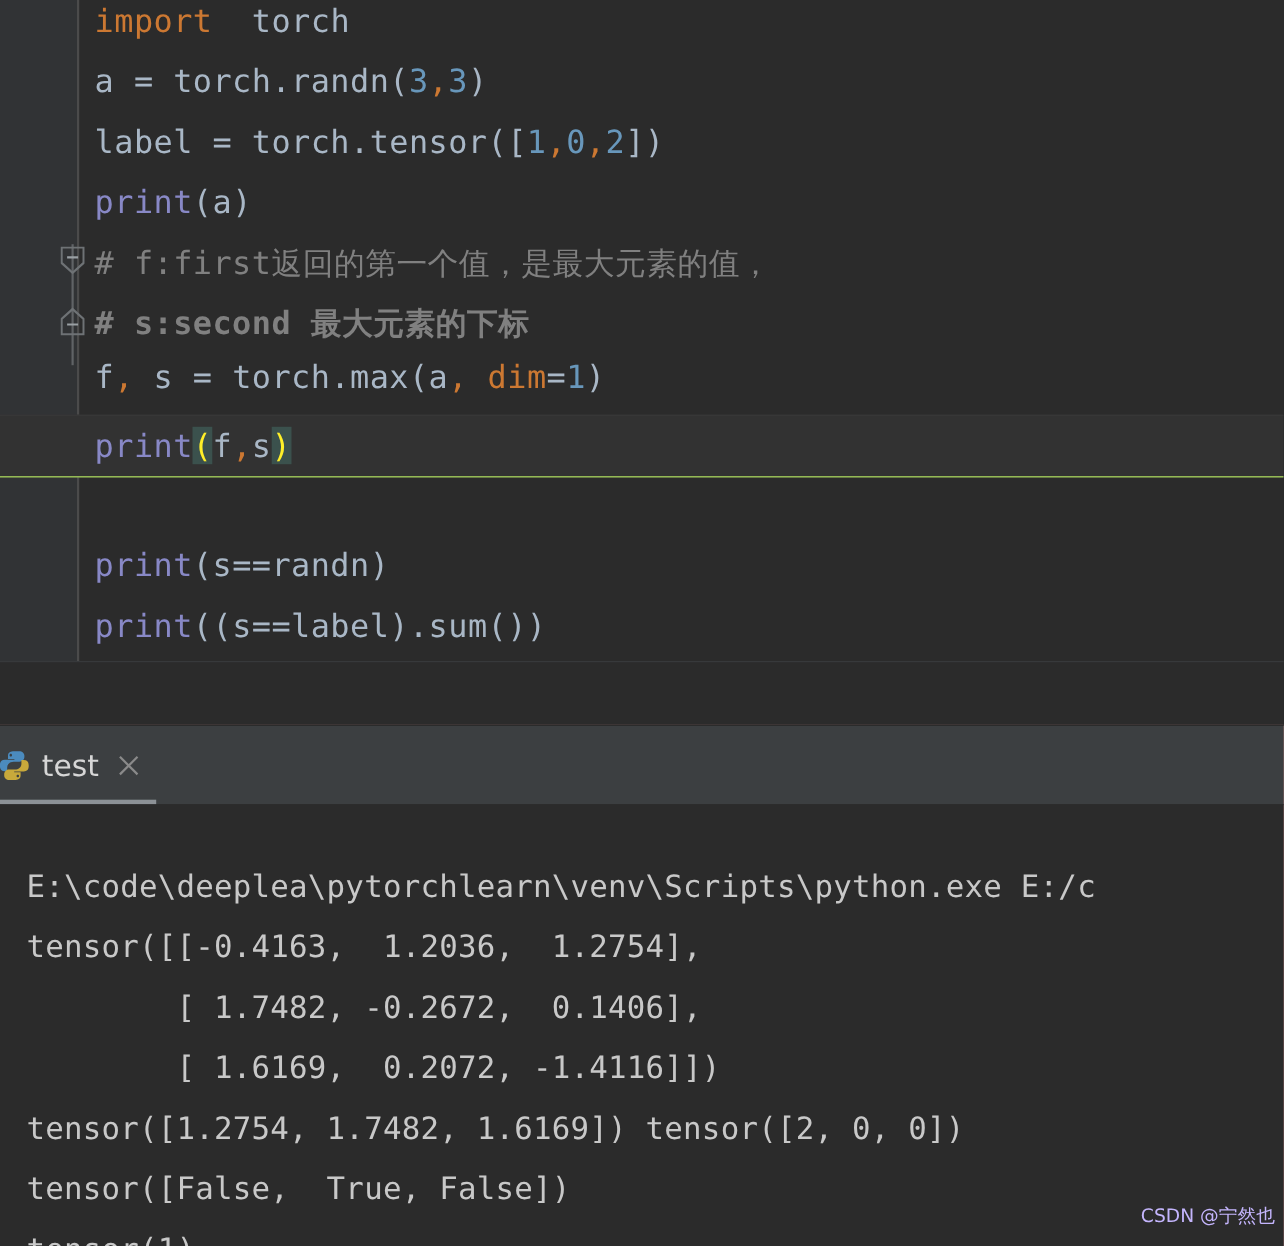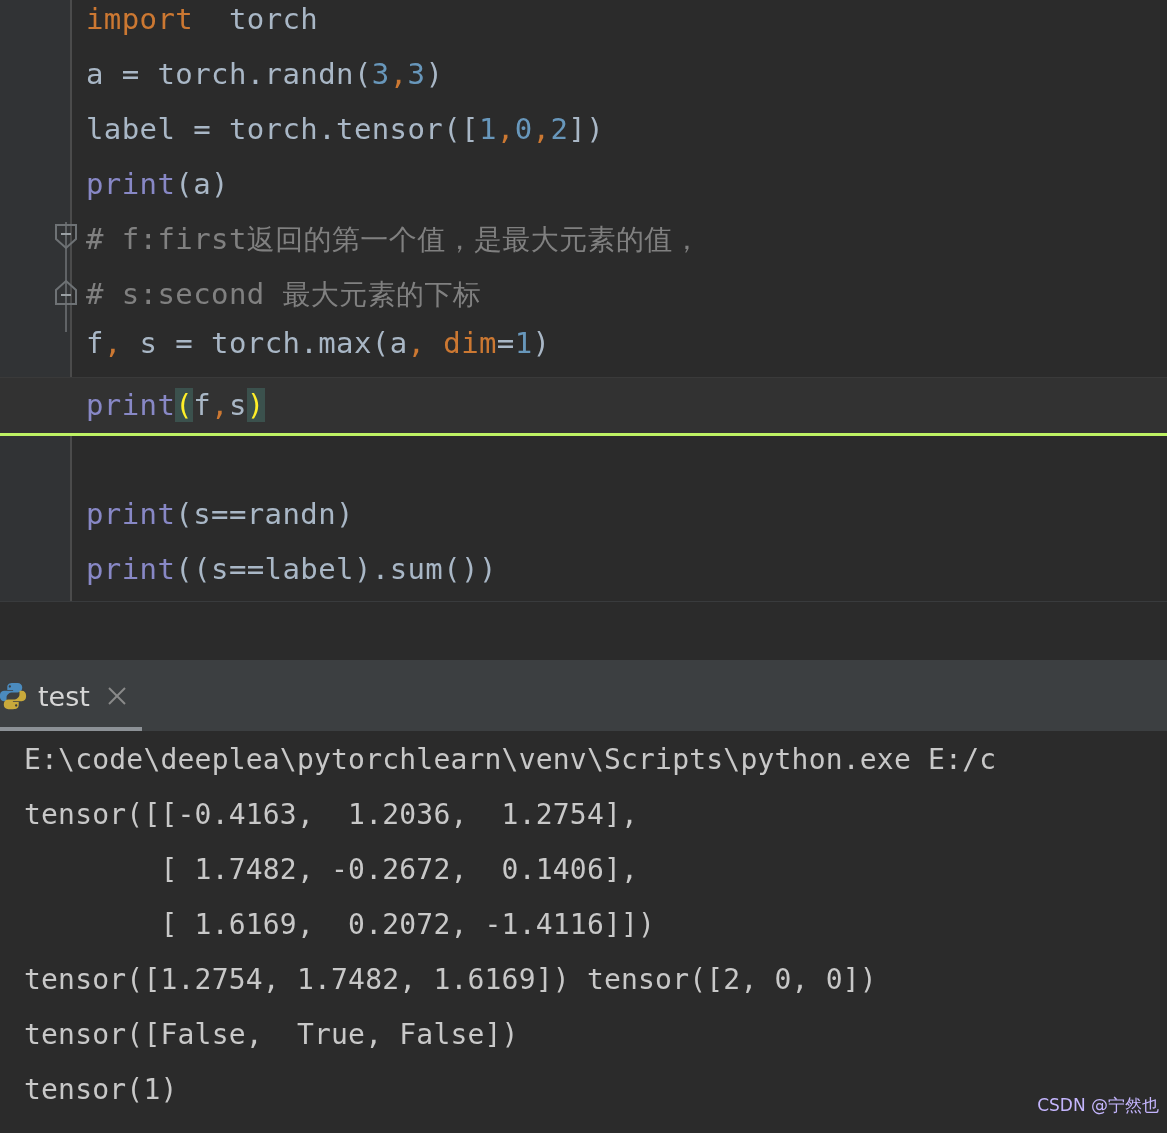--- a/index.html
+++ b/index.html
@@ -64,21 +64,21 @@
   }
   .line .txt {
     position: absolute;
     left: 86px;
     top: 0;
     white-space: pre;
   }
   .line.current {
     background: #323232;
     border-top: 1px solid #3a3a3a;
-    border-bottom: 3px solid #bef264;
+    border-bottom: 1px solid #bef264;
     text-decoration: underline;
   }
 
   
   .kw   { color: #cc7832; }
   .id   { color: #a9b7c6; }
   .num  { color: #6897bb; }
   .punc { color: #a9b7c6; }
   .comma{ color: #cc7832; }
   .fn   { color: #8888c6; }
@@ -184,20 +184,21 @@
   }
   .out-line {
     position: absolute;
     left: 24px;
     white-space: pre;
     color: #c8c8c8;
     font-size: 28px;
     line-height: 55px;
     height: 55px;
     letter-spacing: 0.2px;
+    margin-top: 46px;
   }
 
   .watermark {
     position: absolute;
     right: 8px;
     bottom: 16px;
     color: #c4b5fd;
     font-size: 17px;
     font-family: "DejaVu Sans", "Liberation Sans", sans-serif;
     white-space: pre;
@@ -227,21 +228,21 @@
         <line x1="6" y1="16" x2="16" y2="16" stroke="#9aa0a4" stroke-width="2"></line>
       </svg>
     </div>
 
     <div class="code-area">
         <div class="line" style="top: -8px;"><span class="txt"><span class="kw">import</span><span class="punc">  </span><span class="id">torch</span></span></div>
         <div class="line" style="top: 47px;"><span class="txt"><span class="id">a = torch.randn(</span><span class="num">3</span><span class="comma">,</span><span class="num">3</span><span class="punc">)</span></span></div>
         <div class="line" style="top: 102px;"><span class="txt"><span class="id">label = torch.tensor([</span><span class="num">1</span><span class="comma">,</span><span class="num">0</span><span class="comma">,</span><span class="num">2</span><span class="punc">])</span></span></div>
         <div class="line" style="top: 212px;"><span class="txt"><span class="cmt"># f:first</span><span class="cmt cmt-cn">返回的第一个值，是最大元素的值，</span></span></div>
         <div class="line" style="top: 157px;"><span class="txt"><span class="fn">print</span><span class="punc">(a)</span></span></div>
-        <div class="line" style="top: 267px;"><span class="txt"><span class="cmt"># s:second </span><span class="cmt cmt-cn">最大元素的下标</span></span></div>
+        <div class="line" style="top: 267px; font-weight: bold;"><span class="txt"><span class="cmt"># s:second </span><span class="cmt cmt-cn">最大元素的下标</span></span></div>
         <div class="line" style="top: 316px;"><span class="txt"><span class="id">f</span><span class="comma">,</span><span class="id"> s = torch.max(a</span><span class="comma">,</span><span class="punc"> </span><span class="kwarg">dim</span><span class="id">=</span><span class="num">1</span><span class="punc">)</span></span></div>
         <div class="line current" style="top: 377px;"><span class="txt"><span class="fn">print</span><span class="brk-hl">(</span><span class="id">f</span><span class="comma">,</span><span class="id">s</span><span class="brk-hl">)</span></span></div>
         <div class="line" style="top: 487px;"><span class="txt"><span class="fn">print</span><span class="punc">(s==randn)</span></span></div>
         <div class="line" style="top: 542px;"><span class="txt"><span class="fn">print</span><span class="punc">((s==label).sum())</span></span></div>
       </div>
   </div>
 
   <div class="gap-strip"></div>
 
   <div class="runpanel">

